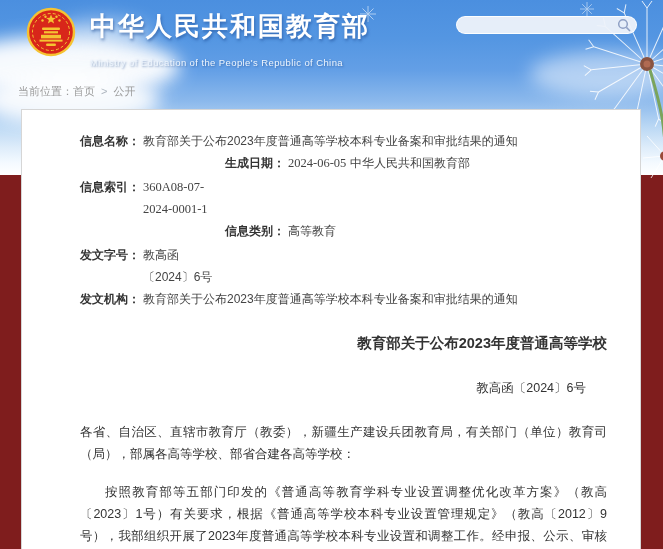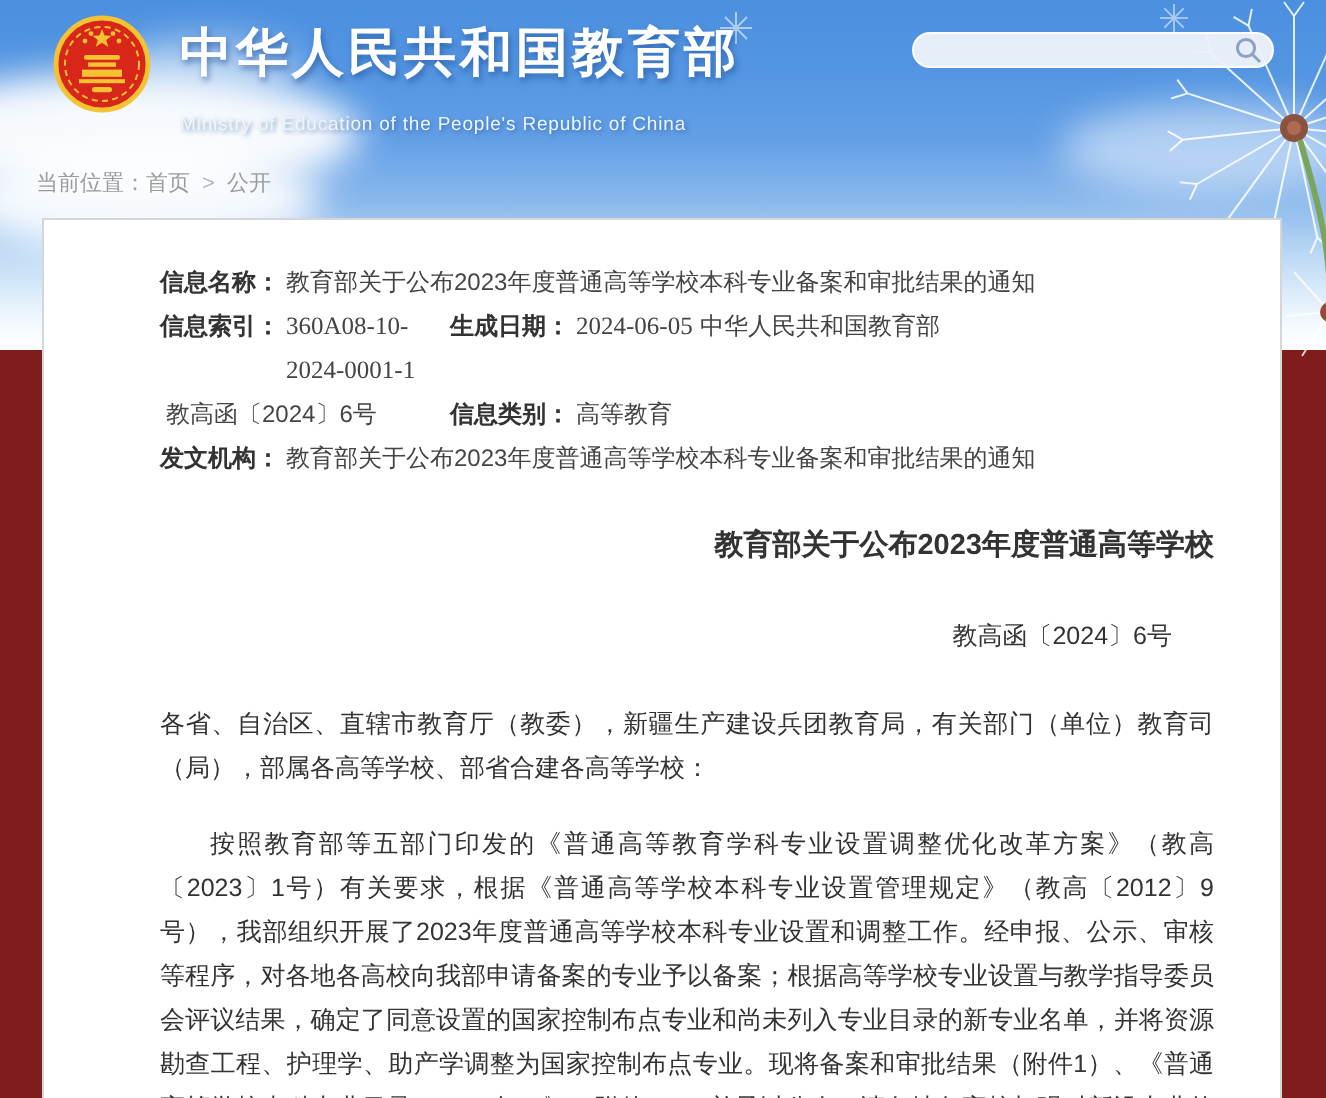--- a/index.html
+++ b/index.html
@@ -41,21 +41,21 @@
   
   .panel { position:absolute; left:21px; top:109px; width:620px; height:470px;
     background:#fff; border:1px solid #d6d6d6; padding:20px 33px 0 58px; color:#333; }
 
   .meta { font-size:12px; line-height:22px; }
   .meta-row { display:flex; }
   .meta .label { font-weight:bold; color:#333; white-space:nowrap; }
   .meta .value { color:#444; margin-left:3px; }
   .serif { font-family:"Liberation Serif","DejaVu Serif",serif; font-size:12.5px; }
   .cell { display:inline-flex; }
-  .w145 { width:145px; }
+  .w145 { width:145px;margin-top:24px; }
   .w122 { width:122px; }
 
   .doc-title { margin-top:22px; text-align:right; font-size:14.5px; font-weight:bold;
     line-height:23px; color:#333; }
   .doc-number { margin-top:25px; text-align:right; padding-right:21px; font-size:12.5px; color:#333; }
 
   .doc-body { font-size:12.5px; line-height:22px; text-align:justify; color:#333; }
   .salutation { margin-top:24px; }
   .para { margin-top:16px; text-indent:2em; }
 </style>
@@ -162,32 +162,33 @@
   <div class="panel">
 
     <div class="meta">
       <div class="meta-row">
         <span class="label">信息名称：</span>
         <span class="value">教育部关于公布2023年度普通高等学校本科专业备案和审批结果的通知</span>
       </div>
       <div class="meta-row">
         <span class="cell w145">
           <span class="label">信息索引：</span>
-          <span class="value serif">360A08-10-2024-0001-1</span>
+          <span class="value serif">360A08-07-2024-0001-1</span>
         </span>
         <span class="cell w122">
           <span class="label">生成日期：</span>
           <span class="value serif">2024-06-05</span>
         </span>
         <span class="cell">
           <span class="value">中华人民共和国教育部</span>
         </span>
       </div>
       <div class="meta-row">
         <span class="cell w145">
+          <span class="label">发文字号：</span>
           <span class="value">教高函〔2024〕6号</span>
         </span>
         <span class="cell">
           <span class="label">信息类别：</span>
           <span class="value">高等教育</span>
         </span>
       </div>
       <div class="meta-row">
         <span class="label">发文机构：</span>
         <span class="value">教育部关于公布2023年度普通高等学校本科专业备案和审批结果的通知</span>

